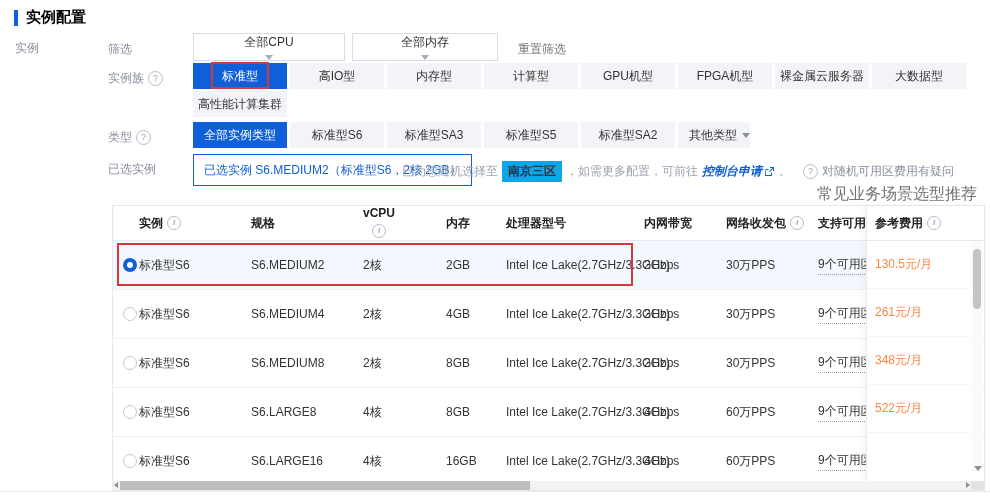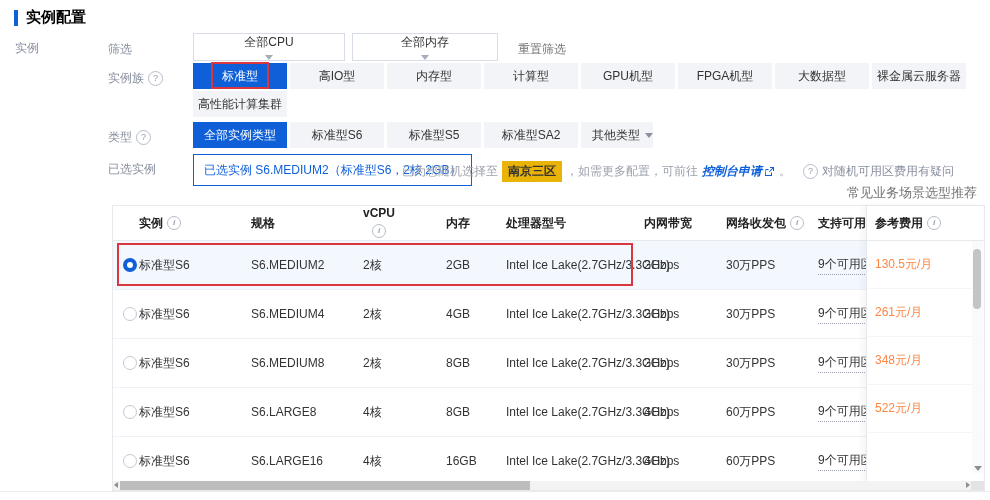--- a/index.html
+++ b/index.html
@@ -31,24 +31,24 @@
   .fbtn.selected{background:#0e5fd8;color:#fff;}
   .fbtn.narrow{width:72px;justify-content:flex-end;}
   .fbtn .caret{border-top-color:#8a909d;}
   .ann-btn{position:absolute;left:50%;top:-1px;transform:translateX(-50%);width:58px;height:27px;
         border:2px solid #d9363e;box-sizing:border-box;pointer-events:none;}
 
   
   .selbox{position:absolute;left:193px;top:154px;height:32px;border:1px solid #0e5fd8;color:#0e5fd8;
         display:flex;align-items:center;padding:0 10px;box-sizing:border-box;white-space:nowrap;background:#fff;}
   .note{position:absolute;left:402px;top:161px;color:#9ba0ac;display:flex;align-items:center;gap:4px;white-space:nowrap;}
-  .chip{background:#eab308;color:#333;font-weight:600;padding:2px 6px;}
+  .chip{background:#0ea5e9;color:#333;font-weight:600;padding:2px 6px;}
   .console-link{color:#0e5fd8;font-weight:600;display:inline-flex;align-items:center;gap:2px;cursor:pointer;font-style:italic;}
   .ext-icon svg{display:block;}
-  .recommend-link{position:absolute;right:13px;top:184px;font-size:13px;}
+  .recommend-link{position:absolute;right:13px;top:184px;font-size:16px;}
 
   
   .itable{position:absolute;left:112px;top:205px;width:873px;height:286px;background:#fff;
         border:1px solid #e7e9ee;box-sizing:border-box;}
   .thead{position:relative;height:34px;border-bottom:1px solid #e7e9ee;overflow:hidden;}
   .hcell{position:absolute;top:0;height:34px;display:flex;align-items:center;gap:4px;font-weight:600;color:#222;white-space:nowrap;}
   .tbody{position:relative;height:241px;overflow:hidden;}
   .trow{position:relative;height:48px;border-bottom:1px solid #f0f1f4;background:#fff;}
   .trow.selected{background:#f3f8fe;}
   .cell{position:absolute;top:0;height:48px;display:flex;align-items:center;color:#333;white-space:nowrap;}
@@ -120,40 +120,43 @@
       <div class="fbtn">
         <span>计算型</span>
       </div>
       <div class="fbtn">
         <span>GPU机型</span>
       </div>
       <div class="fbtn">
         <span>FPGA机型</span>
       </div>
       <div class="fbtn">
+        <span>裸金属云服务器</span>
+      </div>
+      <div class="fbtn">
         <span>大数据型</span>
-      </div>
-      <div class="fbtn">
-        <span>裸金属云服务器</span>
       </div>
       <div class="fbtn">
         <span>高性能计算集群</span>
       </div>
     </div>
 
   <div class="lbl" style="left:108px;top:129px;">
     <span>类型</span>
     <span class="qicon">?</span>
   </div>
   <div class="btn-row" style="top:122px;" id="type-row">
       <div class="fbtn selected">
         <span>全部实例类型</span>
       </div>
       <div class="fbtn">
         <span>标准型S6</span>
+      </div>
+      <div class="fbtn">
+        <span>标准型SA3</span>
       </div>
       <div class="fbtn">
         <span>标准型S5</span>
       </div>
       <div class="fbtn">
         <span>标准型SA2</span>
       </div>
       <div class="fbtn narrow">
         <span>其他类型</span>
         <span class="caret"></span>

